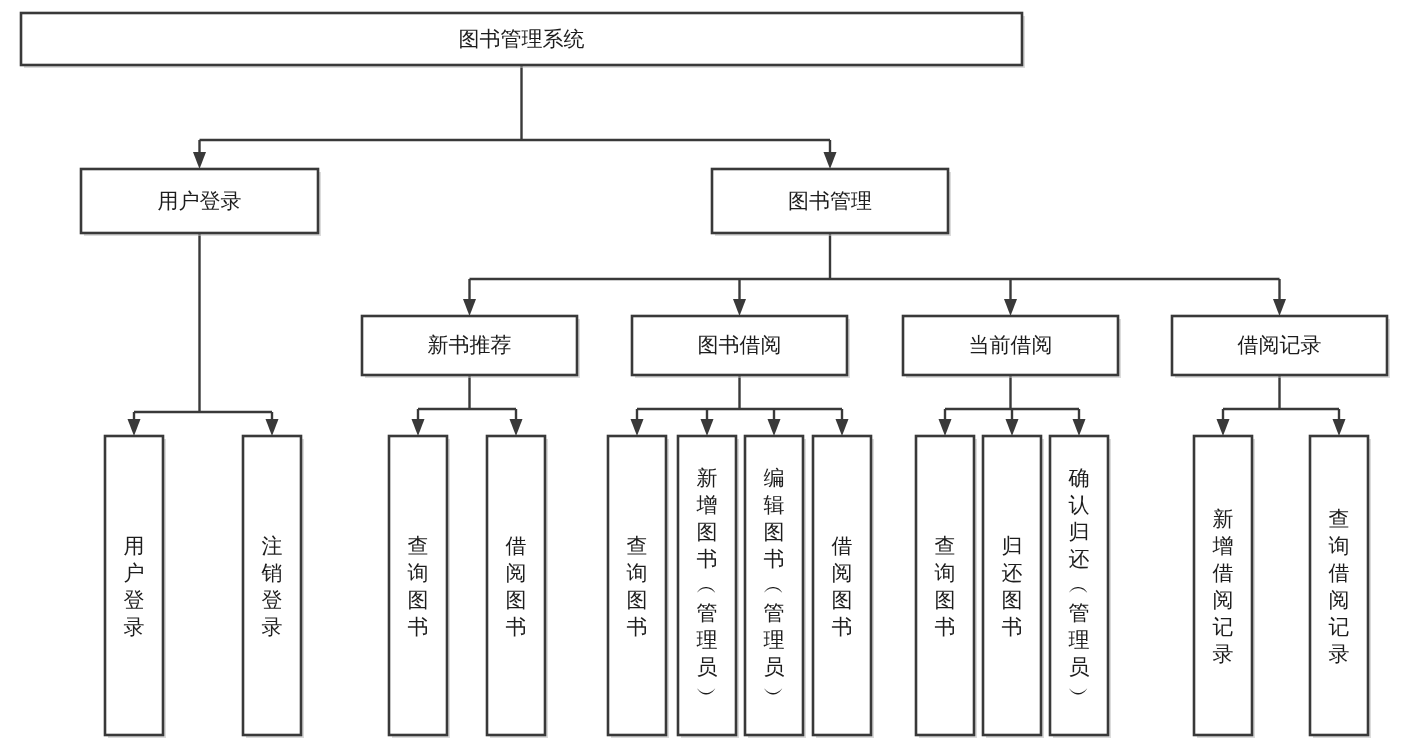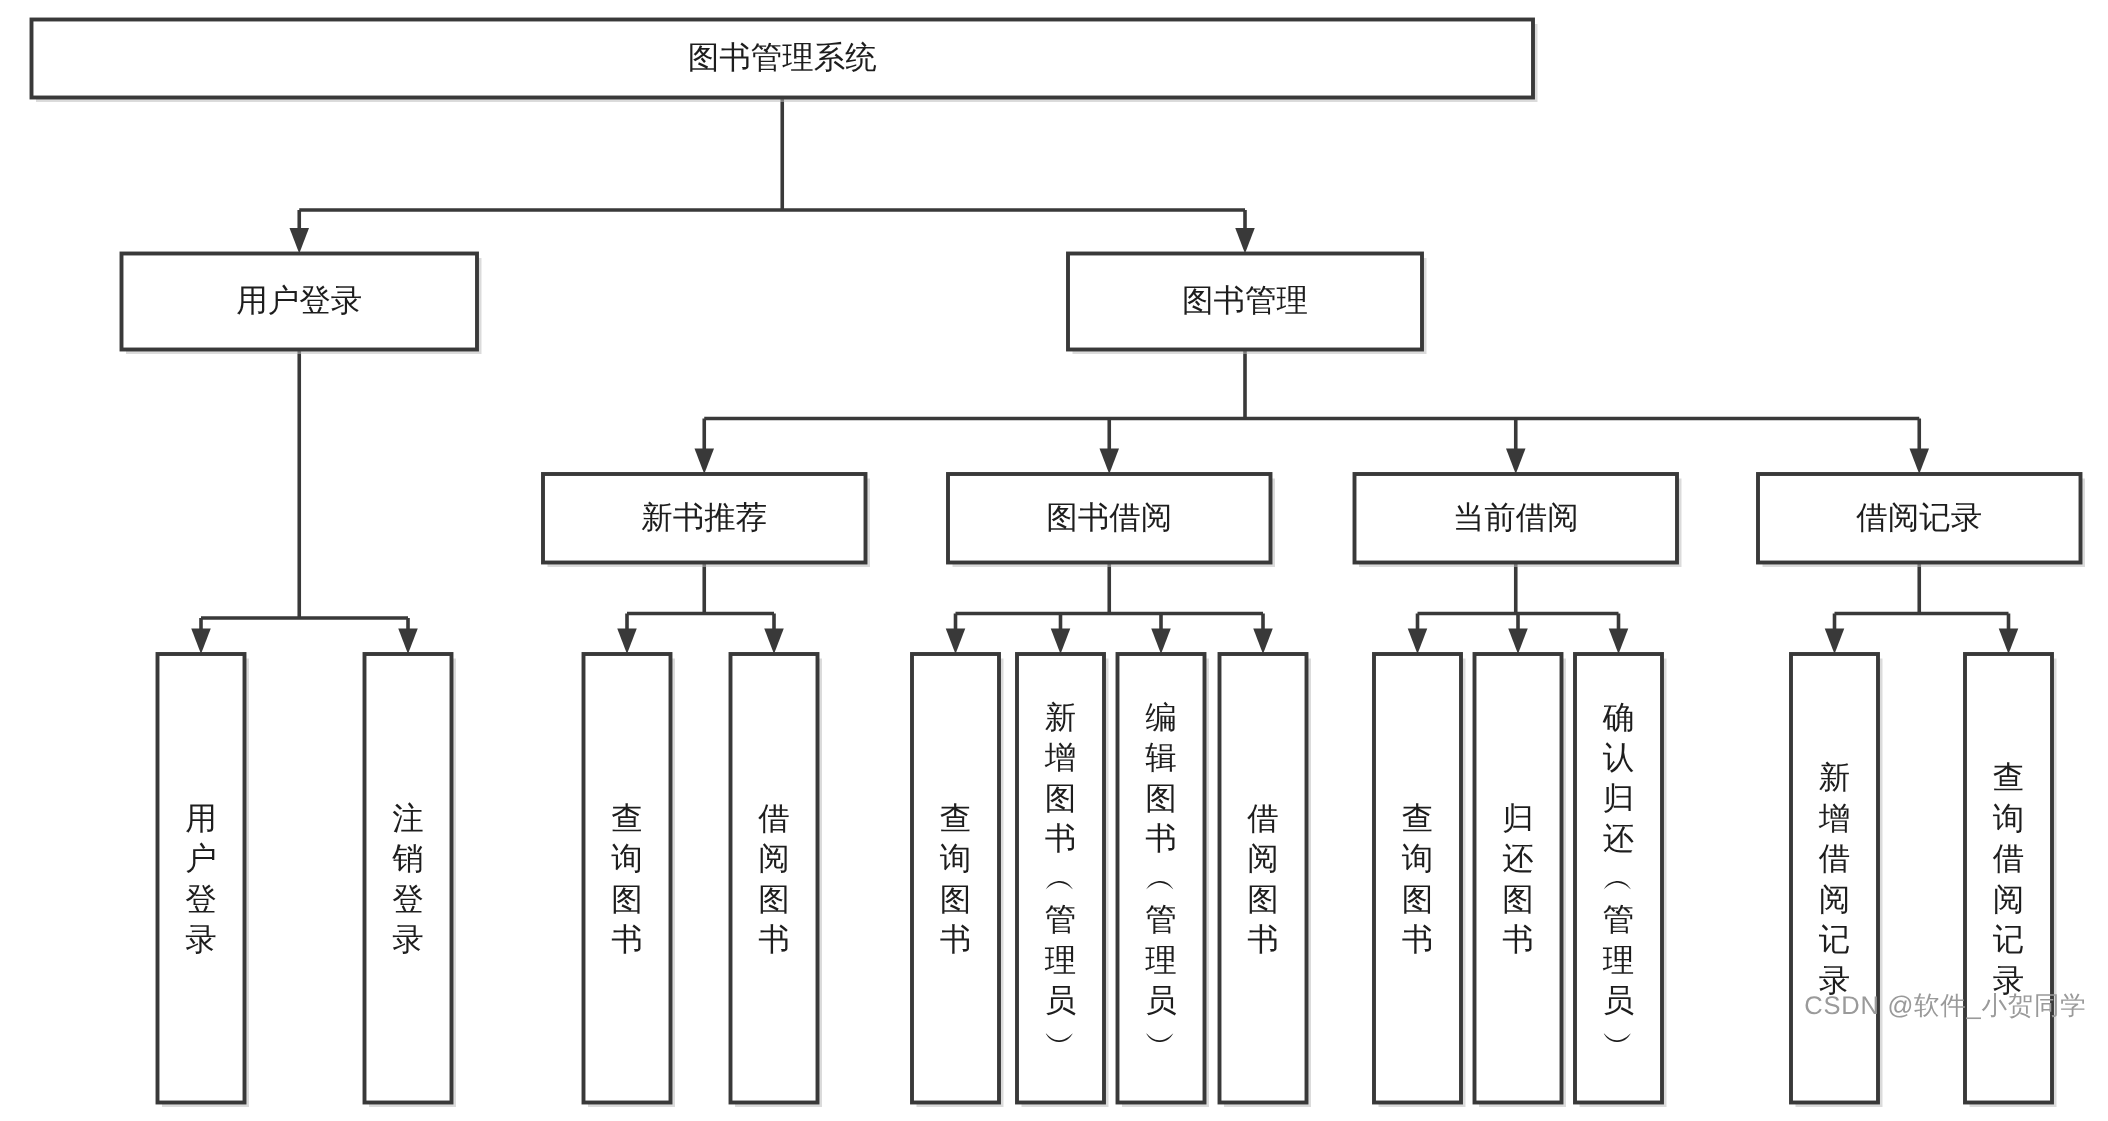--- a/index.html
+++ b/index.html
@@ -242,14 +242,13 @@
           <rect class="node-box" x="1194" y="436" width="58" height="299"></rect>
           <text class="node-label-v" x="1223" y="525.56"><tspan x="1223" dy="0">新</tspan><tspan x="1223" dy="27">增</tspan><tspan x="1223" dy="27">借</tspan><tspan x="1223" dy="27">阅</tspan><tspan x="1223" dy="27">记</tspan><tspan x="1223" dy="27">录</tspan></text>
         </g>
         <g>
           <rect class="node-shadow" x="1313" y="439" width="58" height="299"></rect>
           <rect class="node-box" x="1310" y="436" width="58" height="299"></rect>
           <text class="node-label-v" x="1339" y="525.56"><tspan x="1339" dy="0">查</tspan><tspan x="1339" dy="27">询</tspan><tspan x="1339" dy="27">借</tspan><tspan x="1339" dy="27">阅</tspan><tspan x="1339" dy="27">记</tspan><tspan x="1339" dy="27">录</tspan></text>
         </g>
       </g>
   </svg>
-  <div class="watermark">CSDN @软件_小贺同学</div>
 </div>
 
 </body></html>

